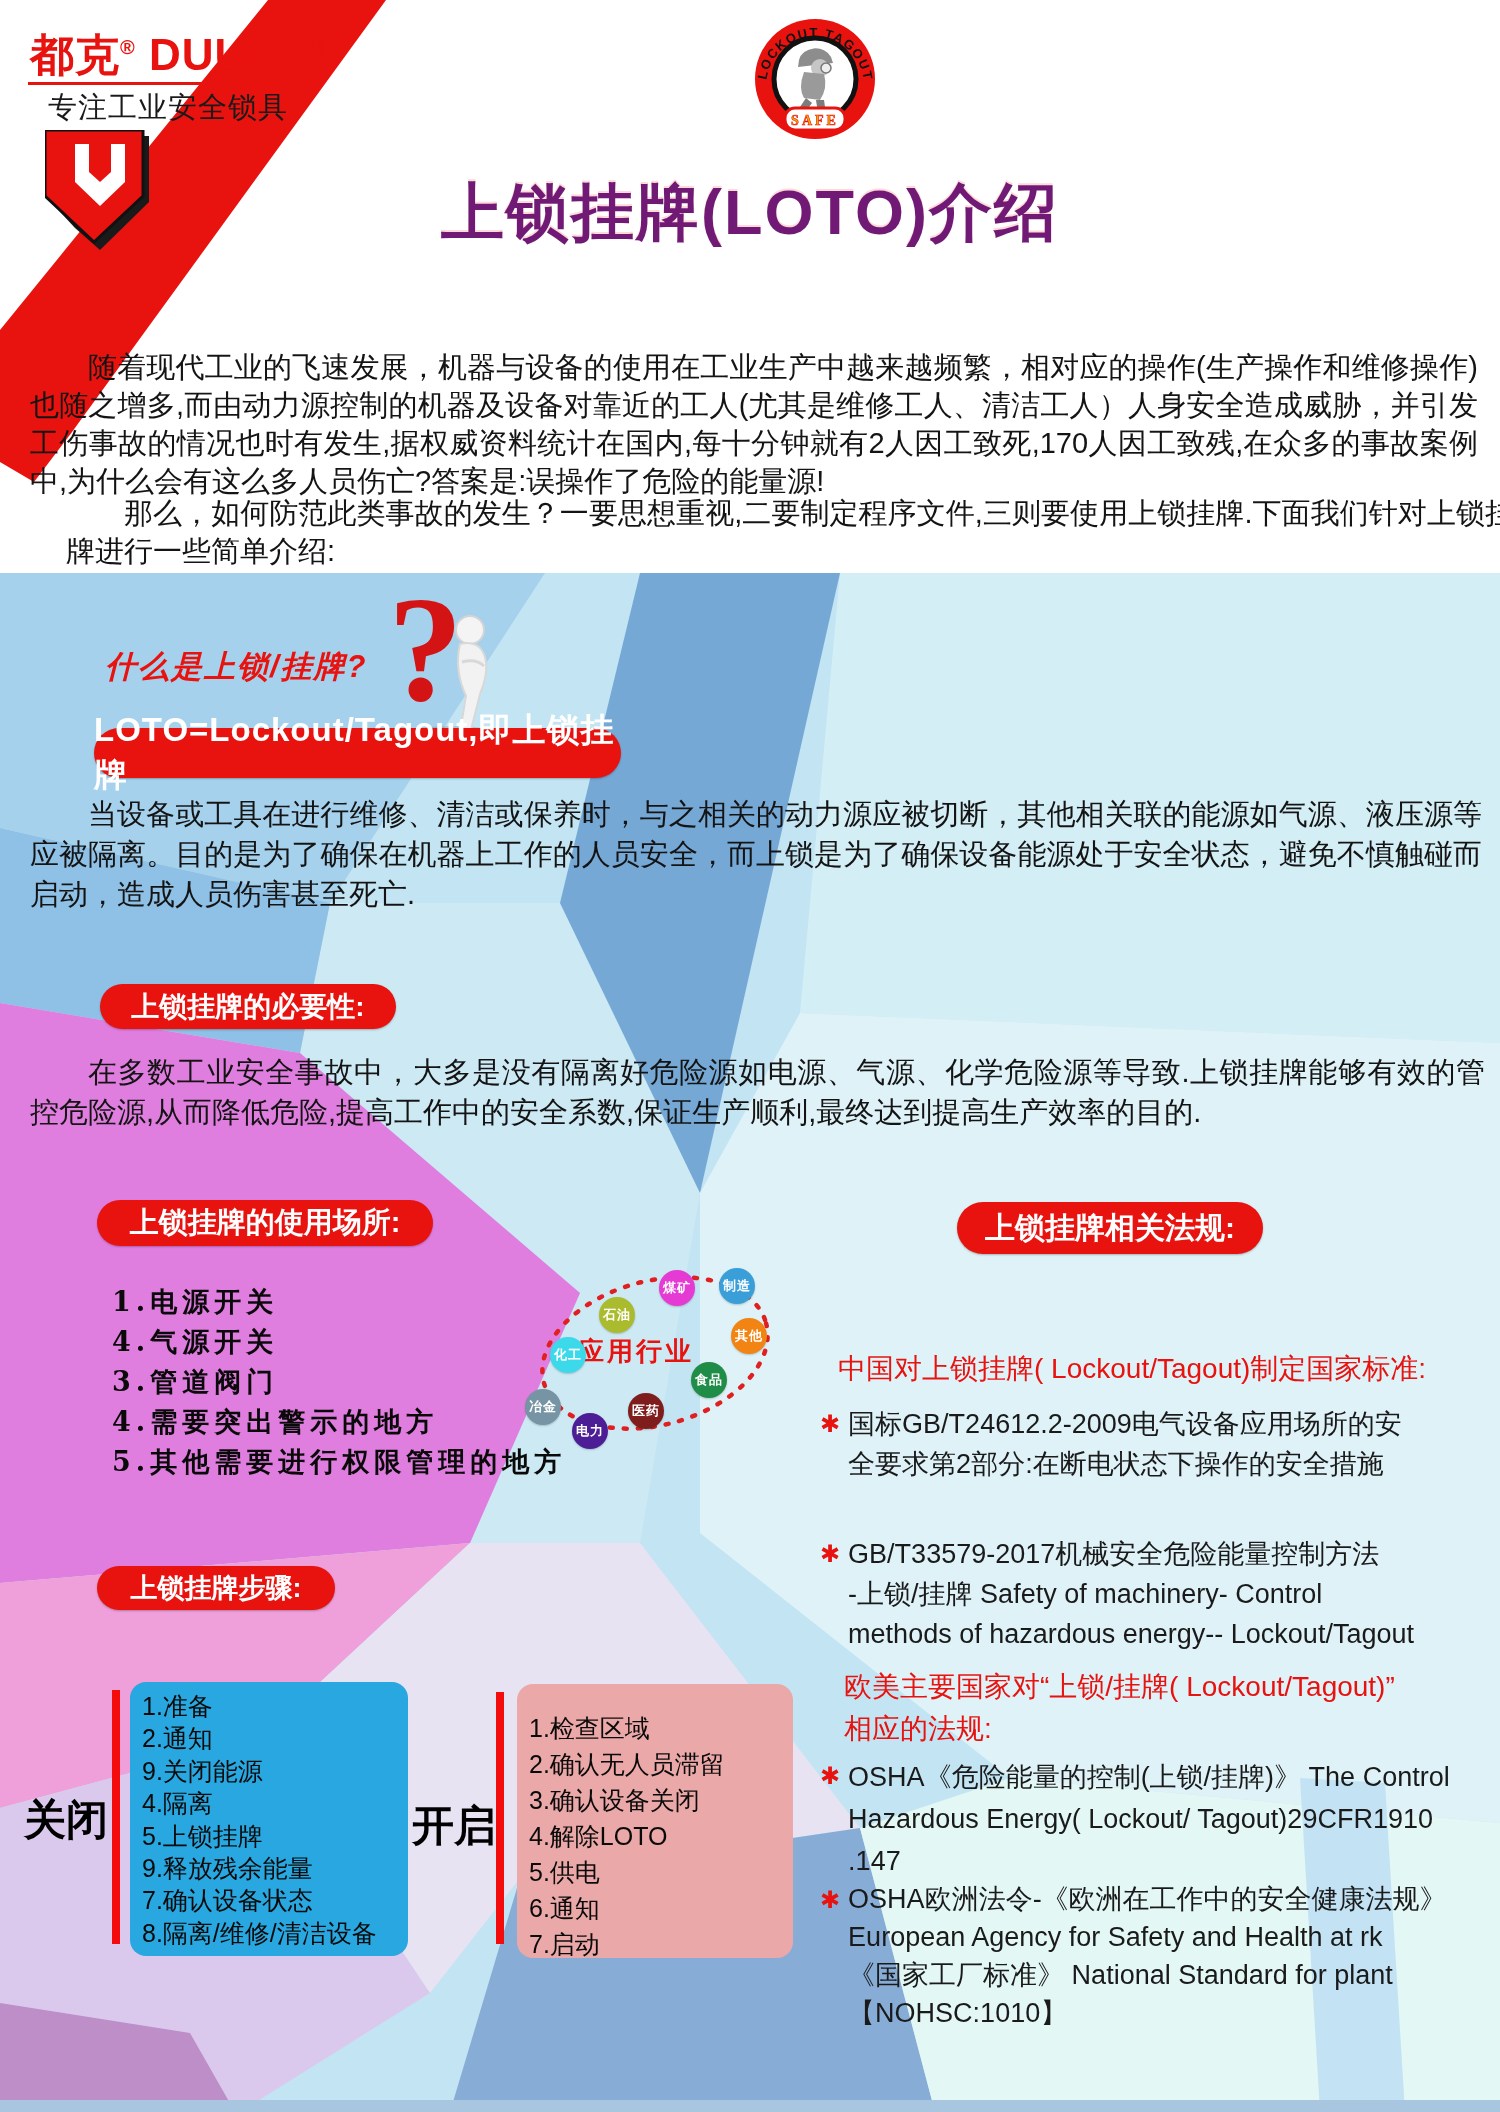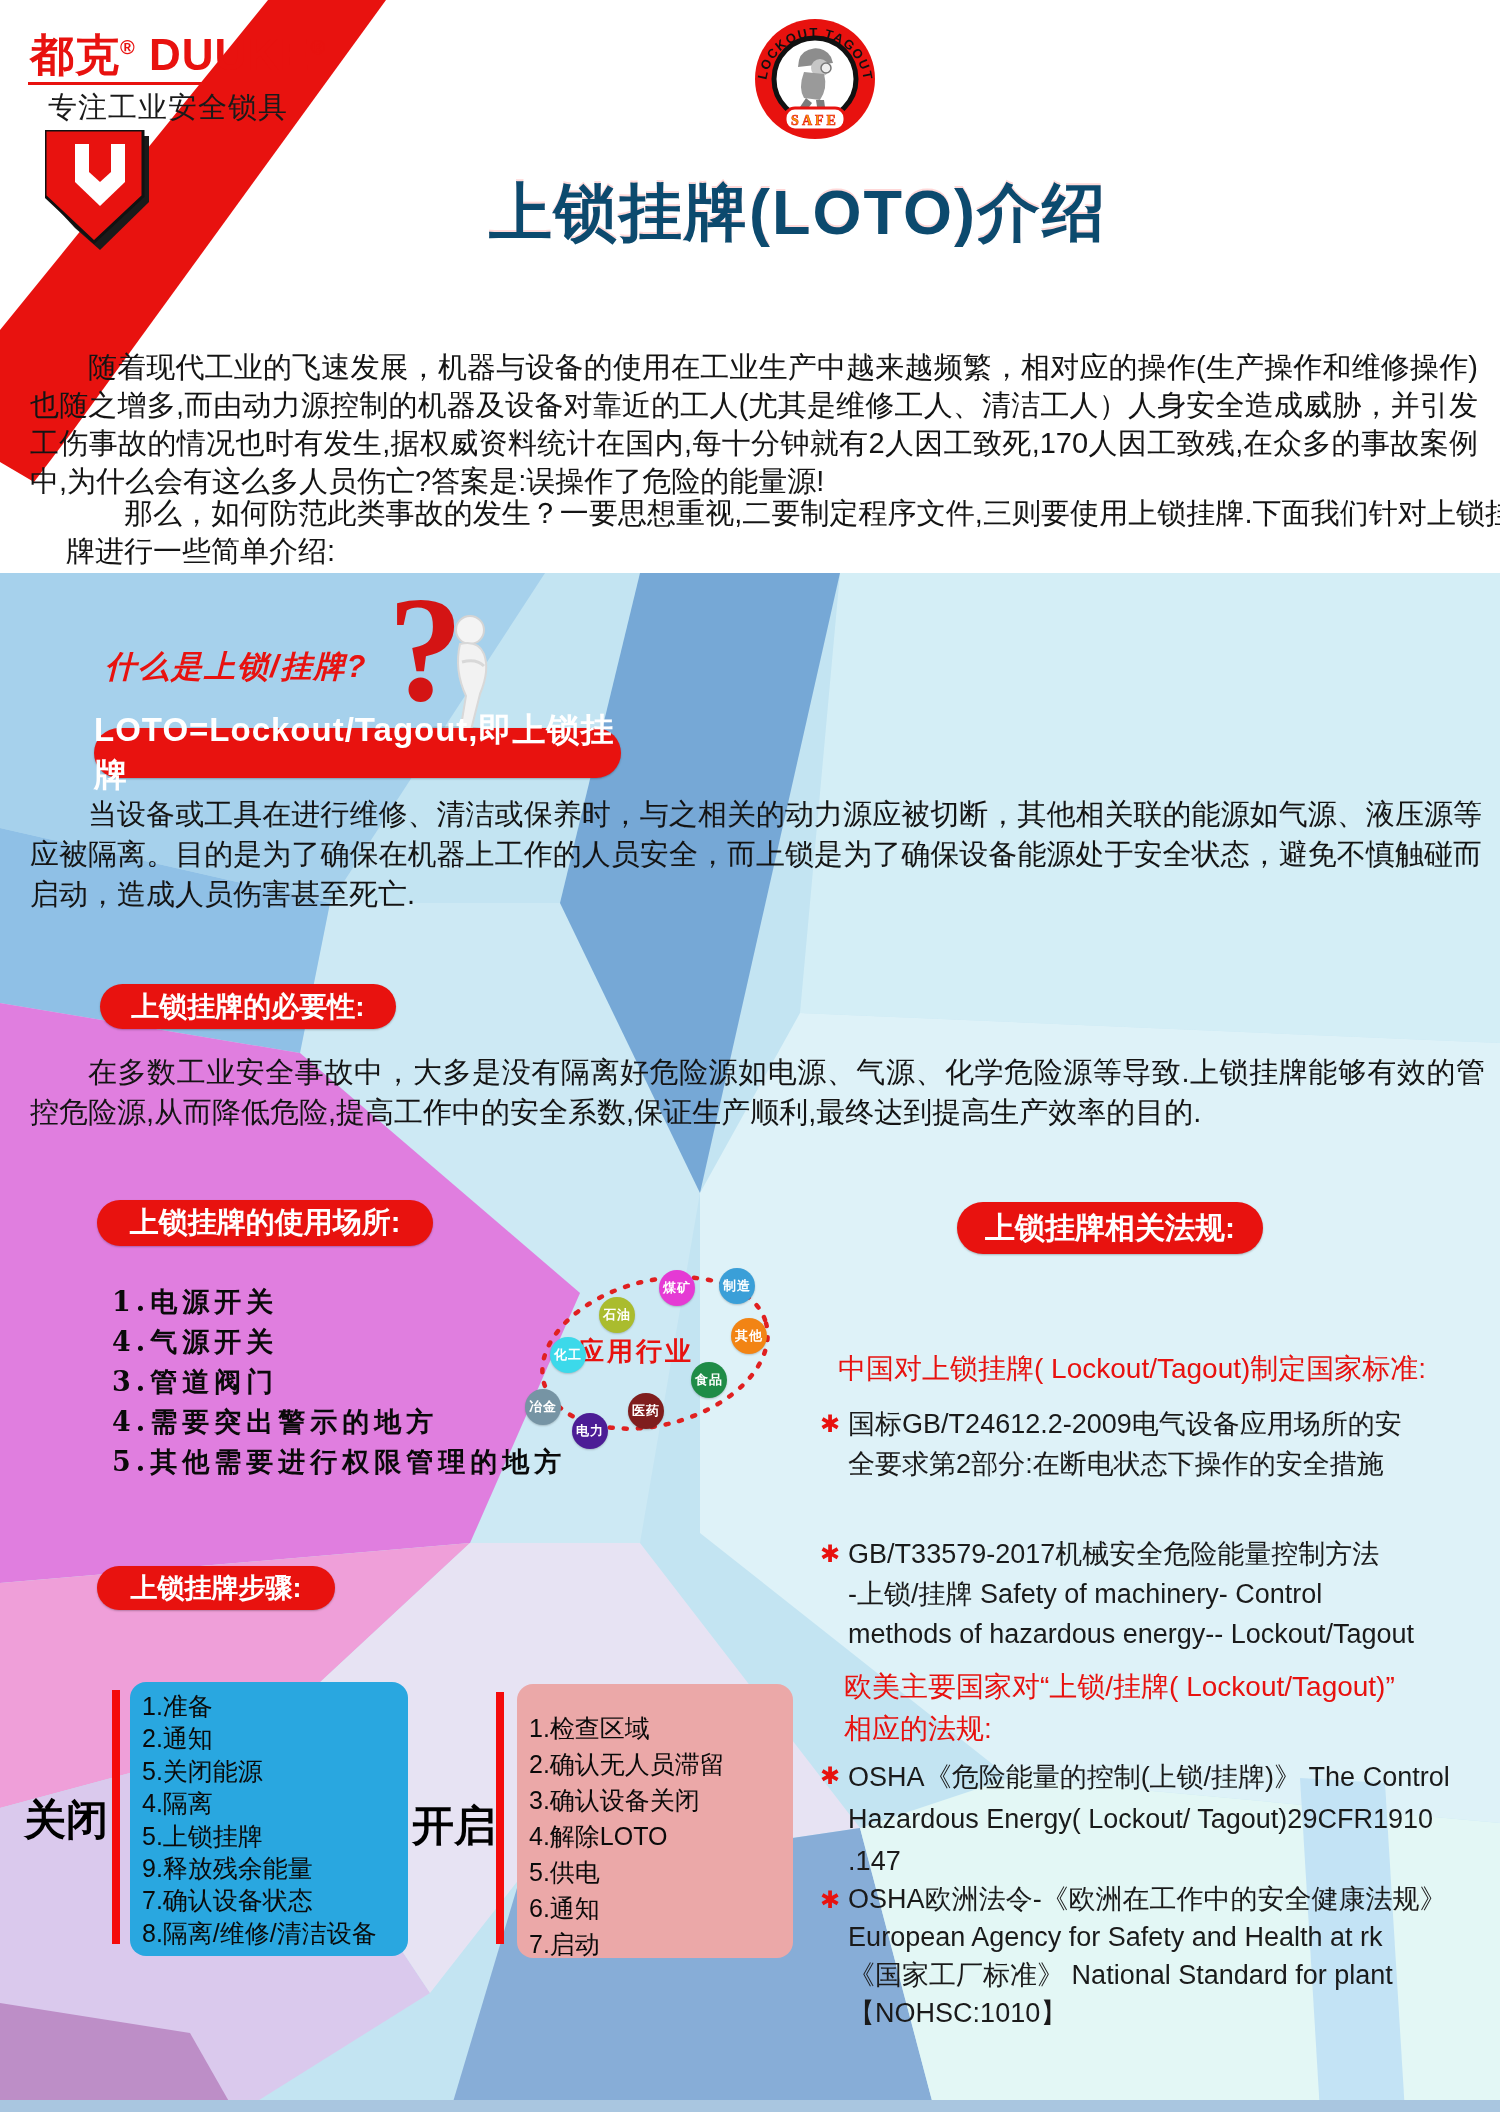--- a/index.html
+++ b/index.html
@@ -9,22 +9,22 @@
   
   #ribbon{left:0;top:0;width:430px;height:482px;background:#e8120f;z-index:1;
     clip-path:polygon(268px 0,386px 0,72px 432px,34px 482px,0 462px,0 330px);}
   #brand-row{left:30px;top:26px;z-index:2;color:#e8120f;font-weight:bold;font-size:44px;letter-spacing:1px;white-space:nowrap;}
   #brand-row sup{font-size:20px;}
   #brand-underline{left:28px;top:82px;width:234px;height:3px;background:#e8120f;z-index:2;}
   #tagline{left:48px;top:88px;font-size:29px;color:#1a1a1a;z-index:2;letter-spacing:1px;}
   #shield{left:45px;top:130px;z-index:2;}
   #emblem{left:752px;top:16px;z-index:2;}
   #page-title{top:170px;left:50%;transform:translateX(-50%);z-index:2;
-    font-size:63px;font-weight:bold;color:#0c4a6e;letter-spacing:2px;white-space:nowrap;
-    text-shadow:0 -2px 0 #ffd9d9;margin-left:48px;}
+    font-size:63px;font-weight:bold;color:#701a75;letter-spacing:2px;white-space:nowrap;
+    text-shadow:0 -2px 0 #ffd9d9;}
   .para{font-size:29px;line-height:40px;text-indent:2em;color:#141414;z-index:2;text-align:justify;}
   #intro-p1{left:30px;top:348px;width:1448px;line-height:38px;}
   #intro-p2{left:30px;top:494px;width:1448px;line-height:38px;margin-left:36px;}
   
   #bg{left:0;top:573px;z-index:0;}
   
   #what-heading{left:105px;top:646px;font-size:31px;font-weight:bold;color:#e8120f;letter-spacing:2px;z-index:2;font-style:italic;}
   #question-figure{left:386px;top:578px;z-index:2;}
   .pill{background:#e8120f;border-radius:26px;display:flex;align-items:center;justify-content:center;
         color:#fff;font-weight:bold;z-index:2;box-shadow:0 1px 2px rgba(0,0,0,.25);}
@@ -207,21 +207,21 @@
 《国家工厂标准》 National Standard for plant
 【NOHSC:1010】</div>
   </div>
 
   <div id="steps-badge" class="abs pill">上锁挂牌步骤:</div>
   <div id="close-label" class="abs side-label">关闭</div>
   <div id="close-bar" class="abs redbar"></div>
   <div id="close-box" class="abs step-box">
     <div class="st-item">1.准备</div>
     <div class="st-item">2.通知</div>
-    <div class="st-item">5.关闭能源</div>
+    <div class="st-item">9.关闭能源</div>
     <div class="st-item">4.隔离</div>
     <div class="st-item">5.上锁挂牌</div>
     <div class="st-item">9.释放残余能量</div>
     <div class="st-item">7.确认设备状态</div>
     <div class="st-item">8.隔离/维修/清洁设备</div>
   </div>
   <div id="open-label" class="abs side-label">开启</div>
   <div id="open-bar" class="abs redbar"></div>
   <div id="open-box" class="abs step-box">
     <div class="st-item">1.检查区域</div>

